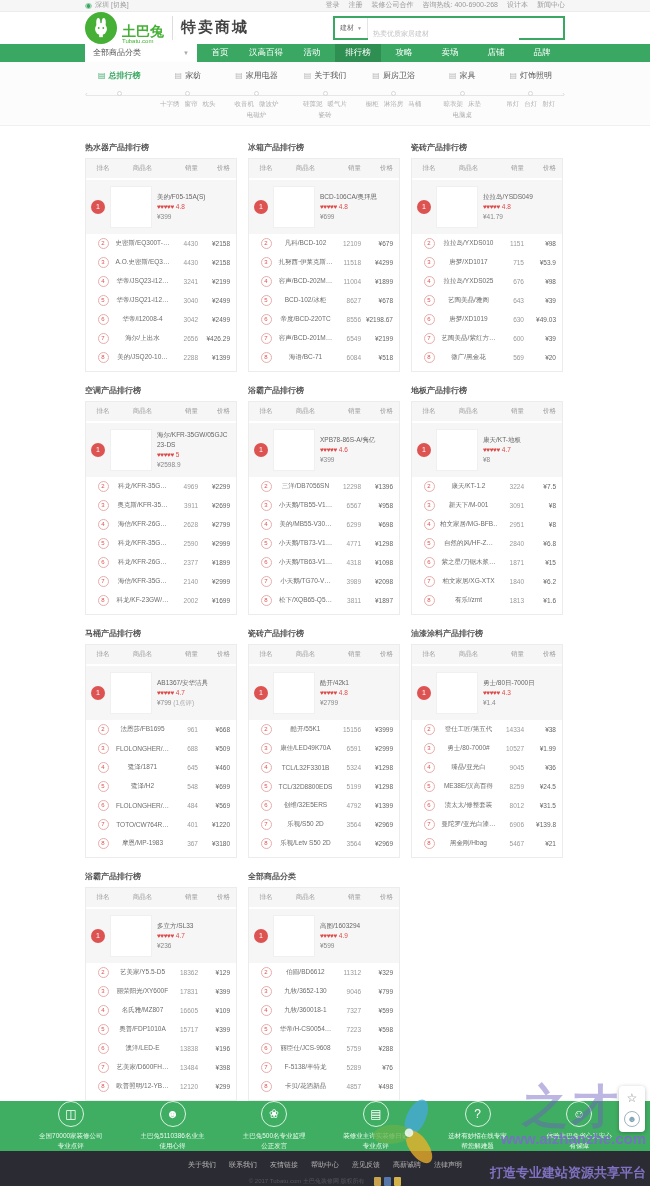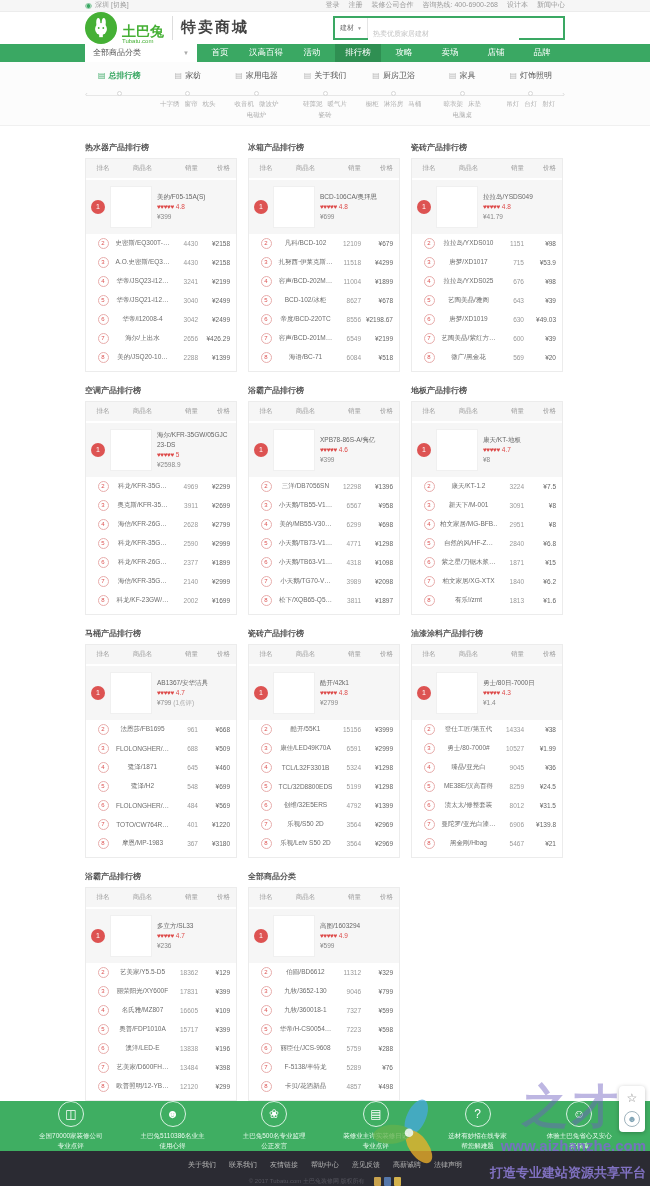--- a/index.html
+++ b/index.html
@@ -103,21 +103,21 @@
   .float-w { position:absolute; right:5px; top:1086px; width:26px; background:#fff; border-radius:4px; box-shadow:0 1px 4px rgba(0,0,0,.25); padding:5px 0; text-align:center; z-index:40; }
   .fw-star { font-size:12px; color:#8a8a8a; cursor:pointer; line-height:1.2; }
   .fw-person { width:16px; height:16px; margin:6px auto 0; border-radius:50%; border:1px solid #9fb3bd; color:#7fa3b5; font-size:9px; display:flex; align-items:center; justify-content:center; cursor:pointer; }
 
   
   .wm { position:absolute; right:0; bottom:0; width:290px; height:130px; pointer-events:none; z-index:30; }
   .wm-big { position:absolute; right:28px; bottom:48px; font-size:46px; font-weight:bold; color:#6f5fbf; opacity:.45; letter-spacing:4px; }
   .wm-logo { position:absolute; left:6px; bottom:8px; opacity:.9; }
   .wm-texts { position:absolute; right:4px; bottom:4px; text-align:right; }
   .wm-url { font-size:15px; font-weight:bold; color:#7b6cc9; opacity:.9; }
-  .wm-slogan { font-size:13px; font-weight:bold; color:#8a79d1; opacity:.9; margin-top:10px; }
+  .wm-slogan { font-size:13px; font-weight:bold; color:#8a79d1; opacity:.9; margin-top:17px; }
 </style>
 </head>
 <body>
 
 <div class="page">
 
   <div class="topbar">
     <div class="wrap">
       <div class="tb-left">
         <span class="pin">◉</span>

